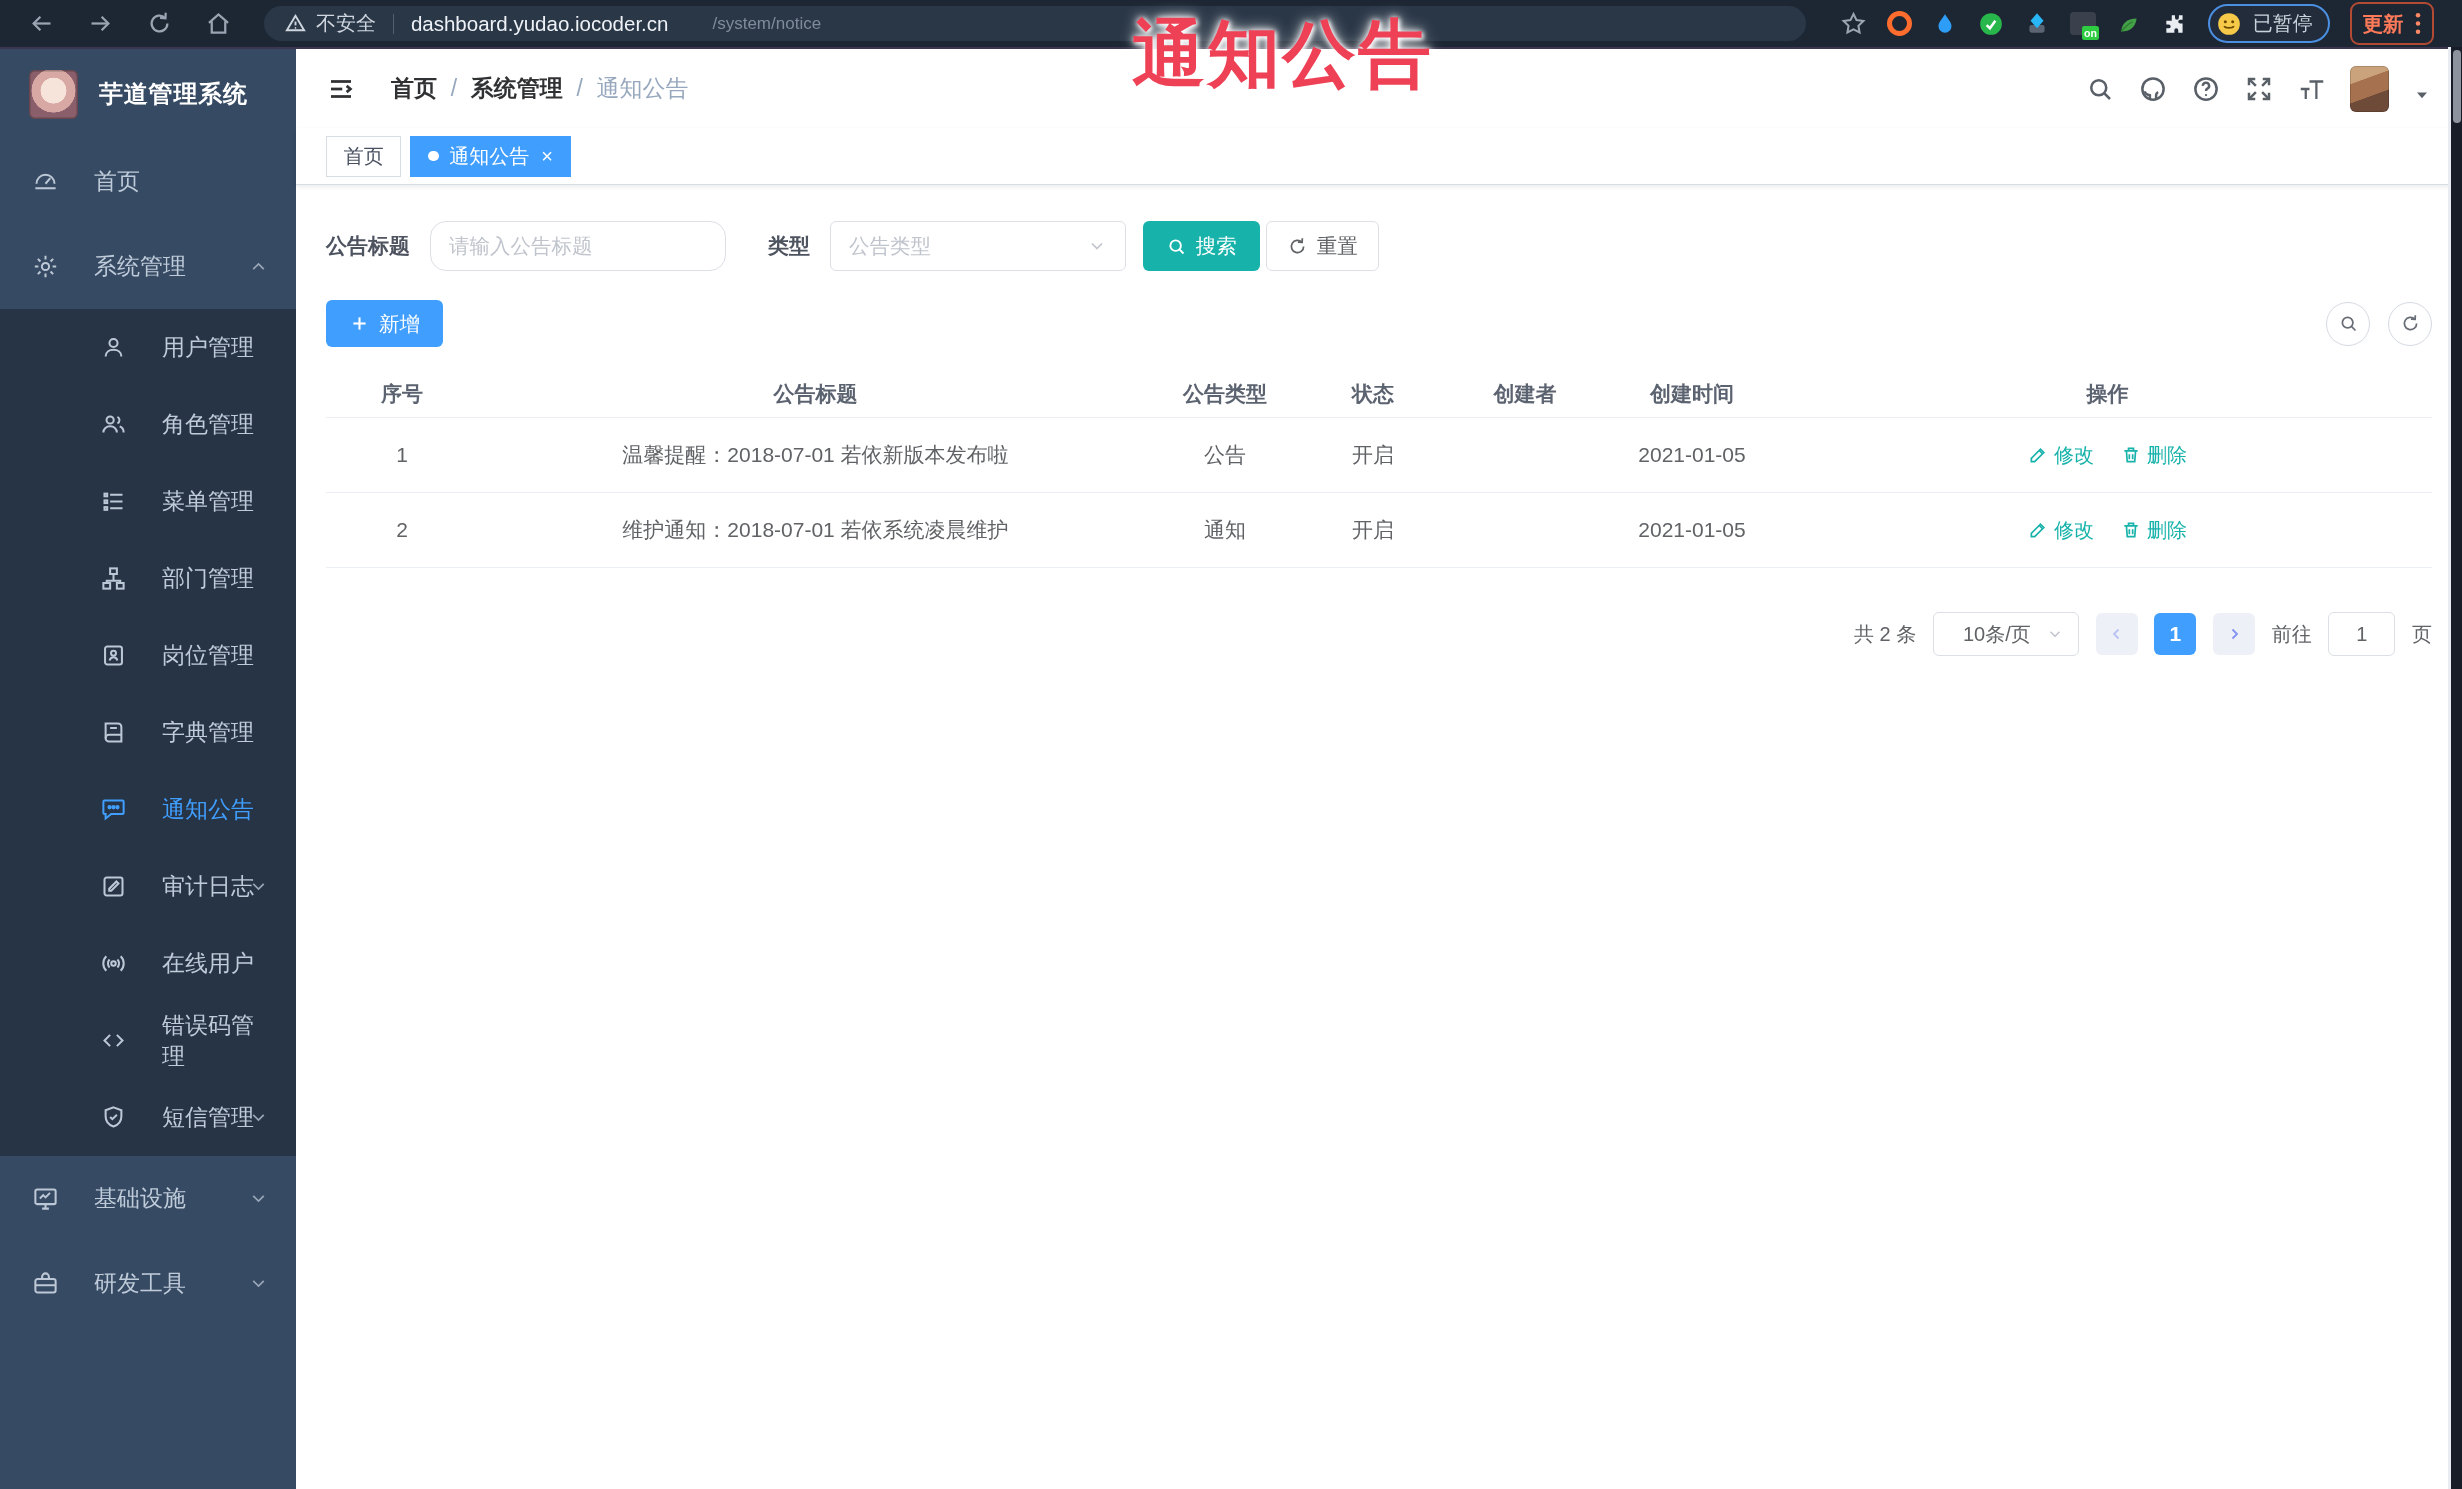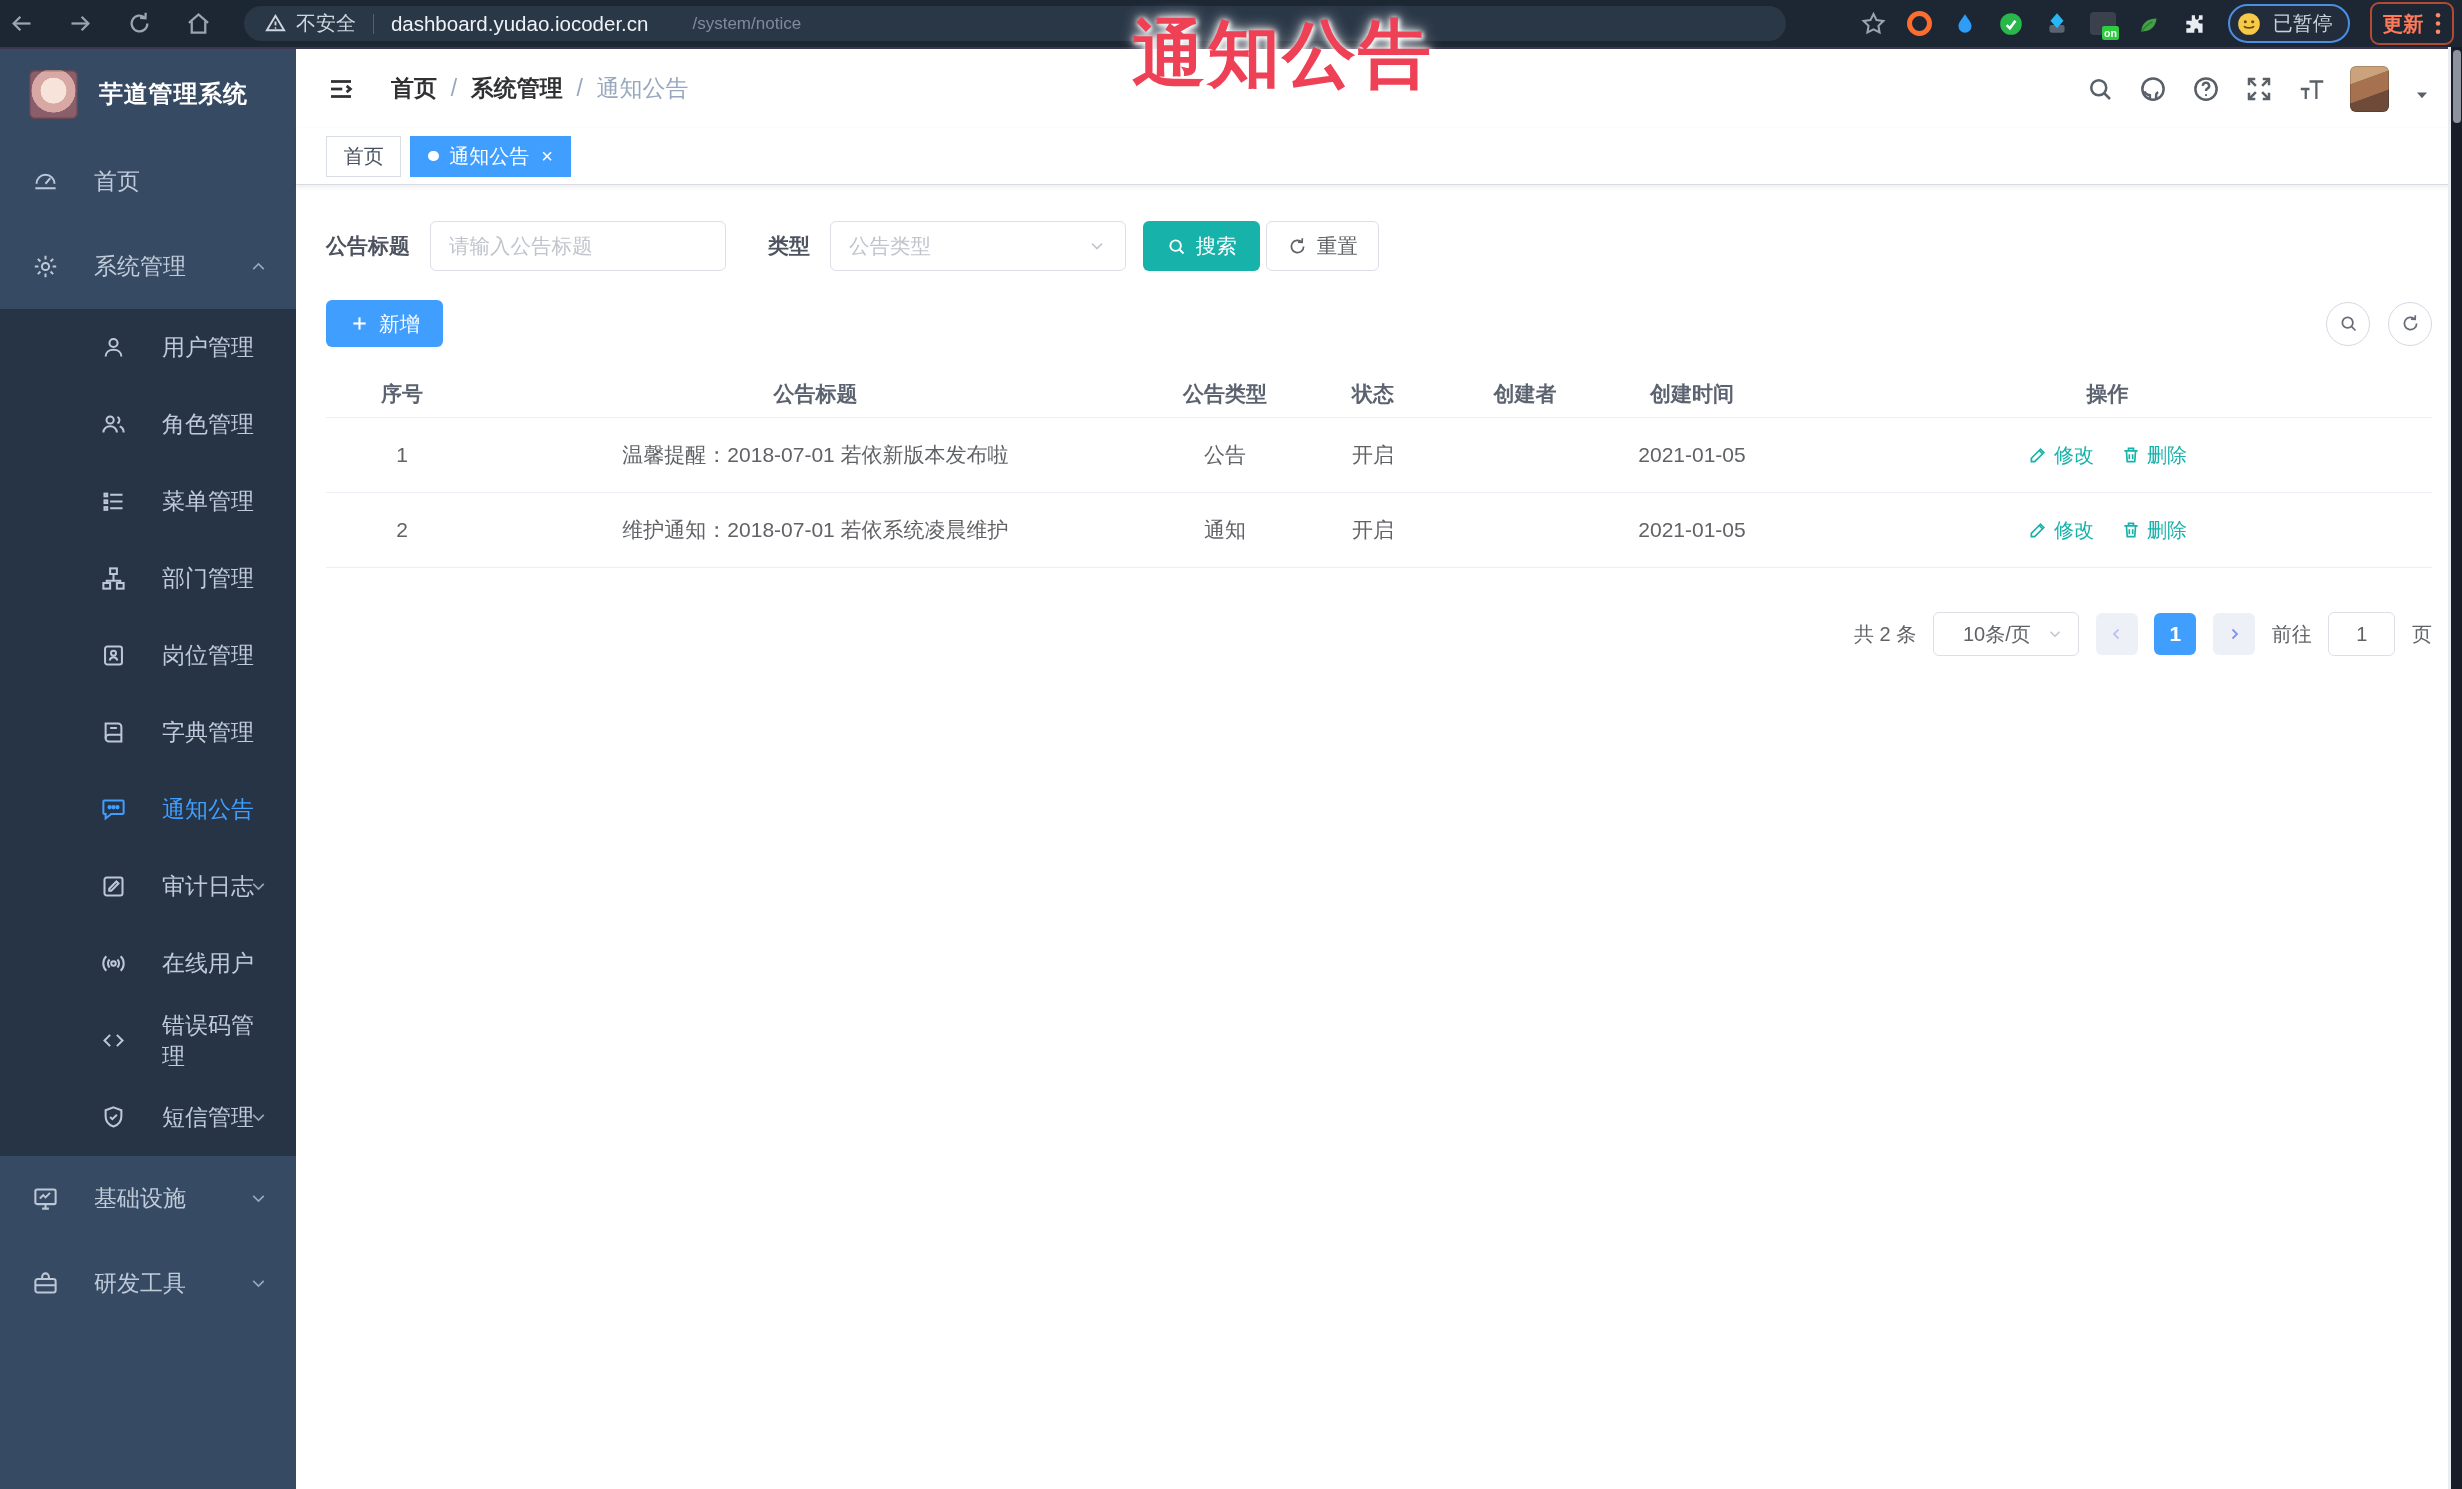--- a/index.html
+++ b/index.html
@@ -3,21 +3,21 @@
 <meta charset="utf-8">
 <style>
   html,body{margin:0;padding:0;}
   body{
     width:2462px;height:1490px;position:relative;overflow:hidden;
     font-family:"Liberation Sans","DejaVu Sans",sans-serif;
     background:#fff;font-size:21px;color:#606266;
   }
   svg{display:block;}
   
-  .chrome{height:47px;background:#1d2734;display:flex;align-items:center;padding:0 8px;border-bottom:2.3px solid #3c3650;}
+  .chrome{height:47px;background:#1d2734;display:flex;align-items:center;padding:0 28px;border-bottom:2.3px solid #3c3650;}
   .chrome .nav-ic{width:27px;height:27px;color:#9aa4b2;margin-right:32px;flex:none;}
   .url-pill{flex:1;max-width:1502px;height:35px;background:#2a3747;border-radius:18px;display:flex;align-items:center;padding:0 20px;margin-right:23px;}
   .url-pill .warn{width:23px;height:23px;color:#cfd6df;flex:none;}
   .sec-label{color:#cfd6df;font-size:20px;margin-left:9px;white-space:nowrap;}
   .url-div{width:1.5px;height:20px;background:#55606e;margin:0 16.7px;flex:none;}
   .url-host{color:#eef2f7;font-size:20.5px;white-space:nowrap;}
   .url-path{color:#7f8b9c;font-size:17px;white-space:nowrap;margin-left:44px;}
   .chrome-right{display:flex;align-items:center;gap:20px;margin-left:auto;}
   .ext{width:26px;height:26px;flex:none;}
   .ext-ring{border:5.3px solid #ff6d2e;border-radius:50%;width:15px;height:15px;box-sizing:content-box;}
@@ -60,21 +60,21 @@
   .caret{width:20px;height:20px;color:#5a6068;margin-top:13.7px;}
   .tags-bar{height:56px;display:flex;align-items:center;gap:9px;padding:0 30px;border-bottom:1.5px solid #d8dce5;box-shadow:0 1.5px 4.6px rgba(0,0,0,.08);position:relative;z-index:2;}
   .tag{display:flex;align-items:center;height:39px;padding:0 16.7px;border:1.5px solid #d8dce5;background:#fff;color:#495060;font-size:20px;cursor:pointer;}
   .tag.active{background:#409eff;border-color:#409eff;color:#fff;}
   .tag .dot{width:10.6px;height:10.6px;border-radius:50%;background:#fff;margin-right:10.6px;}
   .tag .x{margin-left:12px;font-size:20px;line-height:1;}
   .content{flex:1;padding:36px 30px 0 30px;position:relative;}
   
   .filter-row{display:flex;align-items:center;}
   .f-label{font-weight:700;color:#4e5360;margin-right:20px;white-space:nowrap;}
-  .f-input{width:296px;height:50px;border:1.5px solid #dcdfe6;border-radius:6px;box-sizing:border-box;padding:0 18px;font-size:20.5px;color:#606266;font-family:inherit;outline:none;}
+  .f-input{width:296px;height:50px;border:1.5px solid #dcdfe6;border-radius:16px;box-sizing:border-box;padding:0 18px;font-size:20.5px;color:#606266;font-family:inherit;outline:none;}
   .f-input::placeholder{color:#c0c4cc;}
   .f-group{display:flex;align-items:center;margin-right:42px;}
   .f-select{width:296px;height:50px;border:1.5px solid #dcdfe6;border-radius:6px;box-sizing:border-box;display:flex;align-items:center;padding:0 18px;cursor:pointer;}
   .f-select .ph{color:#c0c4cc;font-size:20.5px;flex:1;}
   .f-select .sel-chev{width:20px;height:20px;color:#c0c4cc;}
   .btn{display:flex;align-items:center;justify-content:center;gap:9px;height:50px;border-radius:6px;font-size:20.5px;cursor:pointer;box-sizing:border-box;white-space:nowrap;}
   .btn-search{background:#17b2aa;color:#fff;padding:0 23px;margin-left:0;}
   .btn-reset{background:#fff;color:#606266;border:1.5px solid #dcdfe6;padding:0 20px;margin-left:6px;}
   .btn .bic{width:21px;height:21px;}
   

